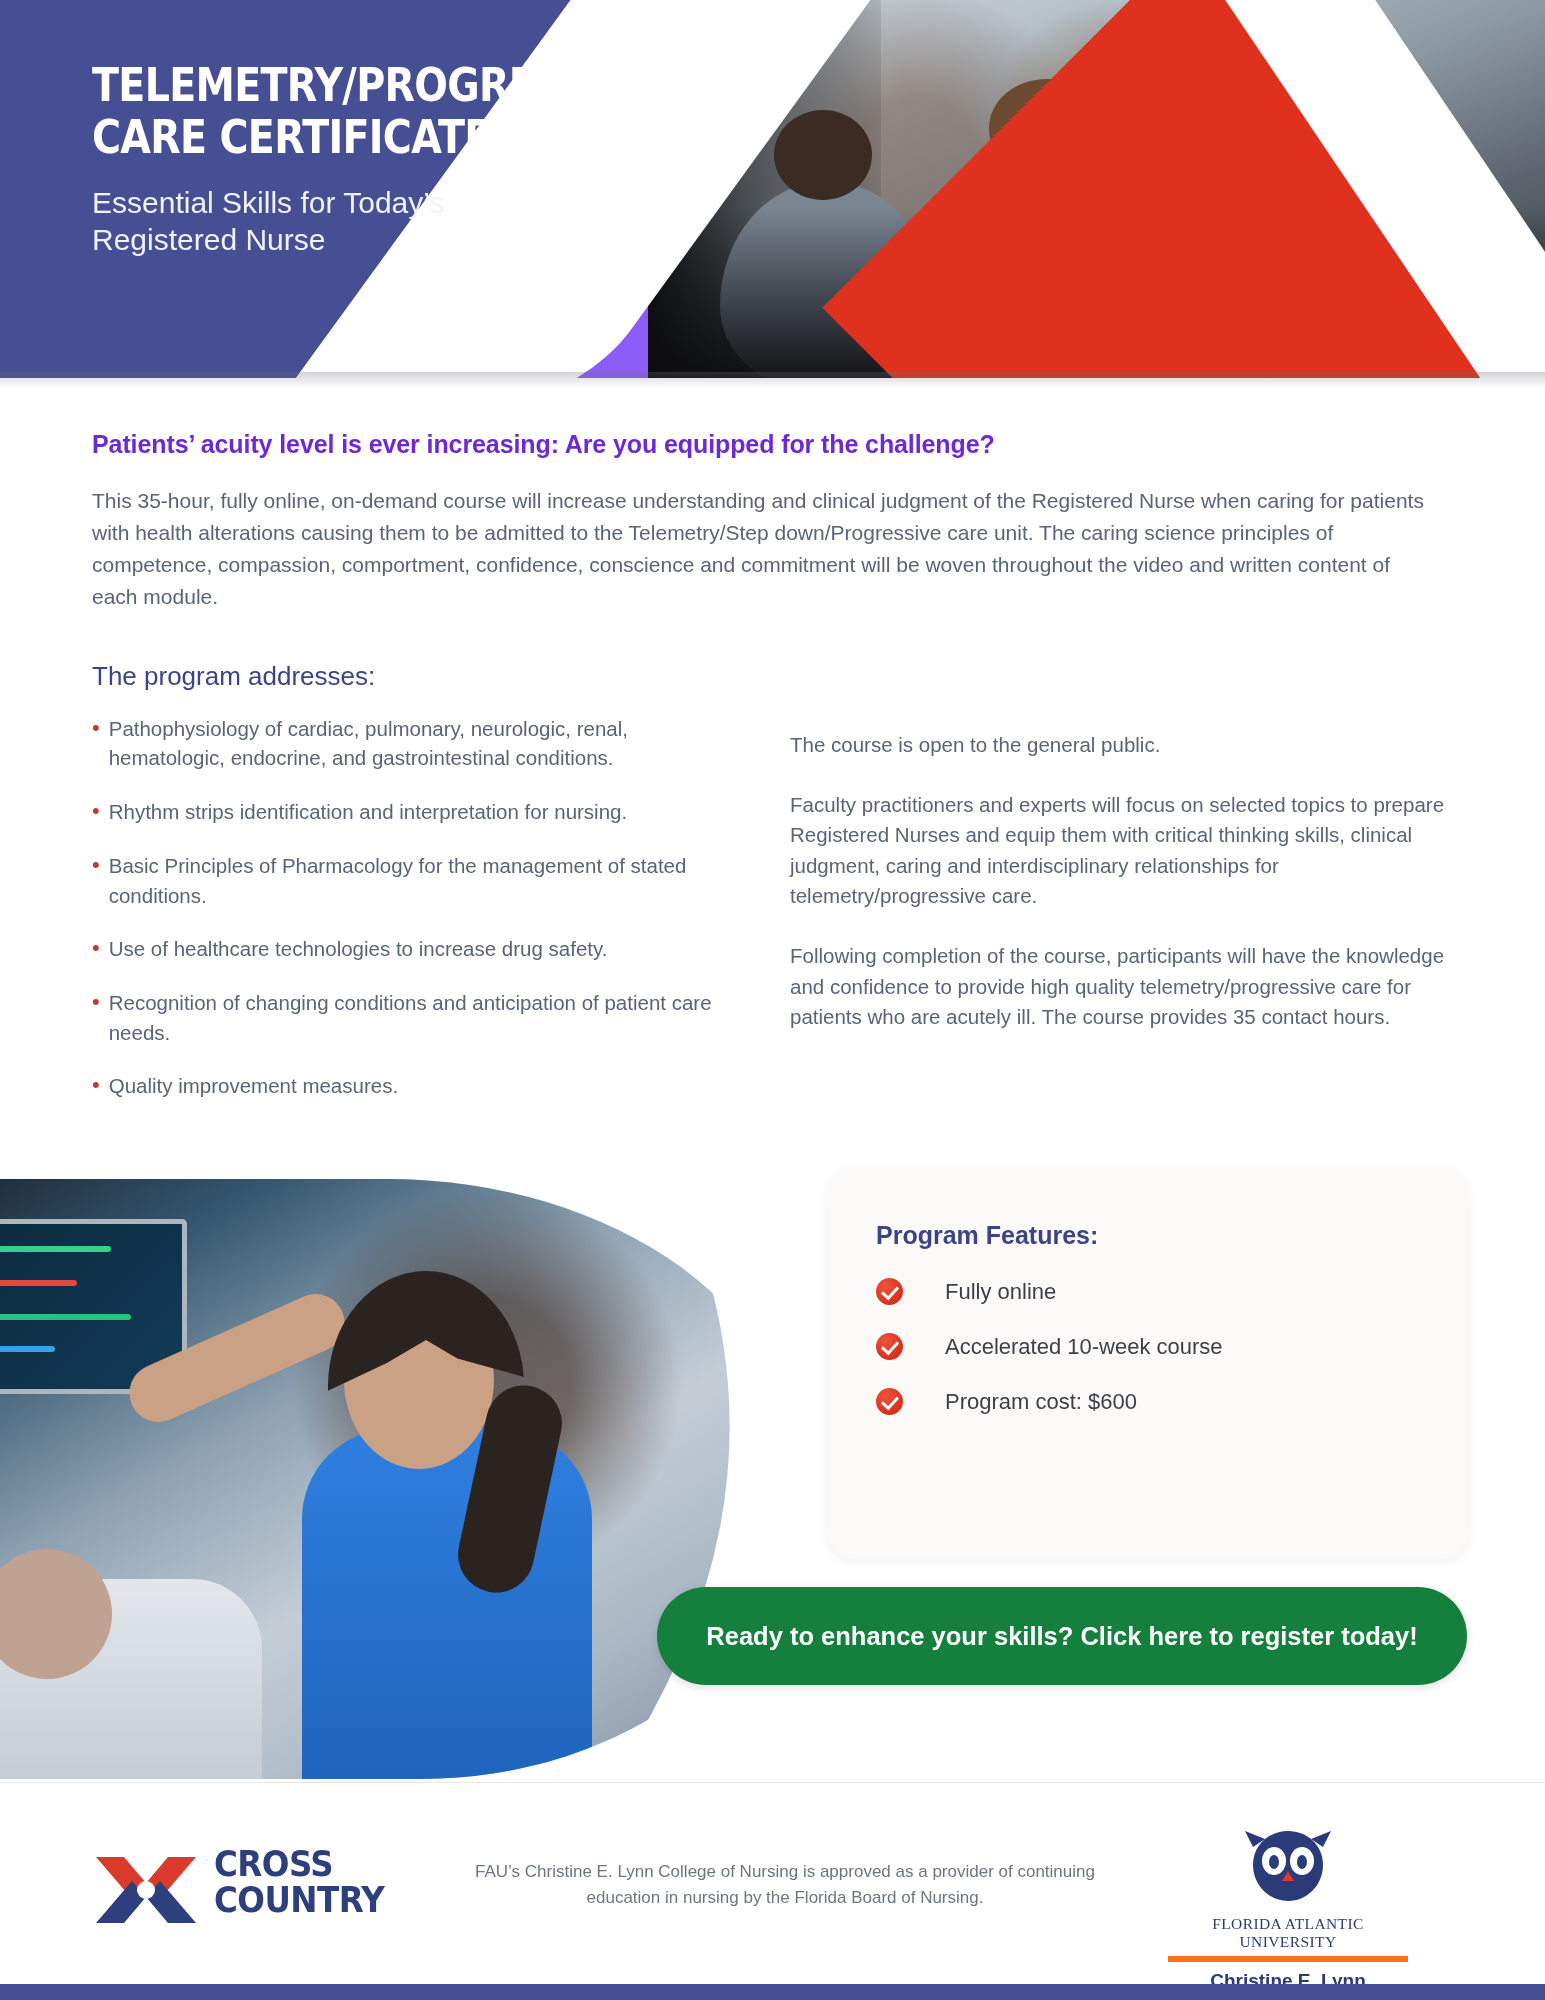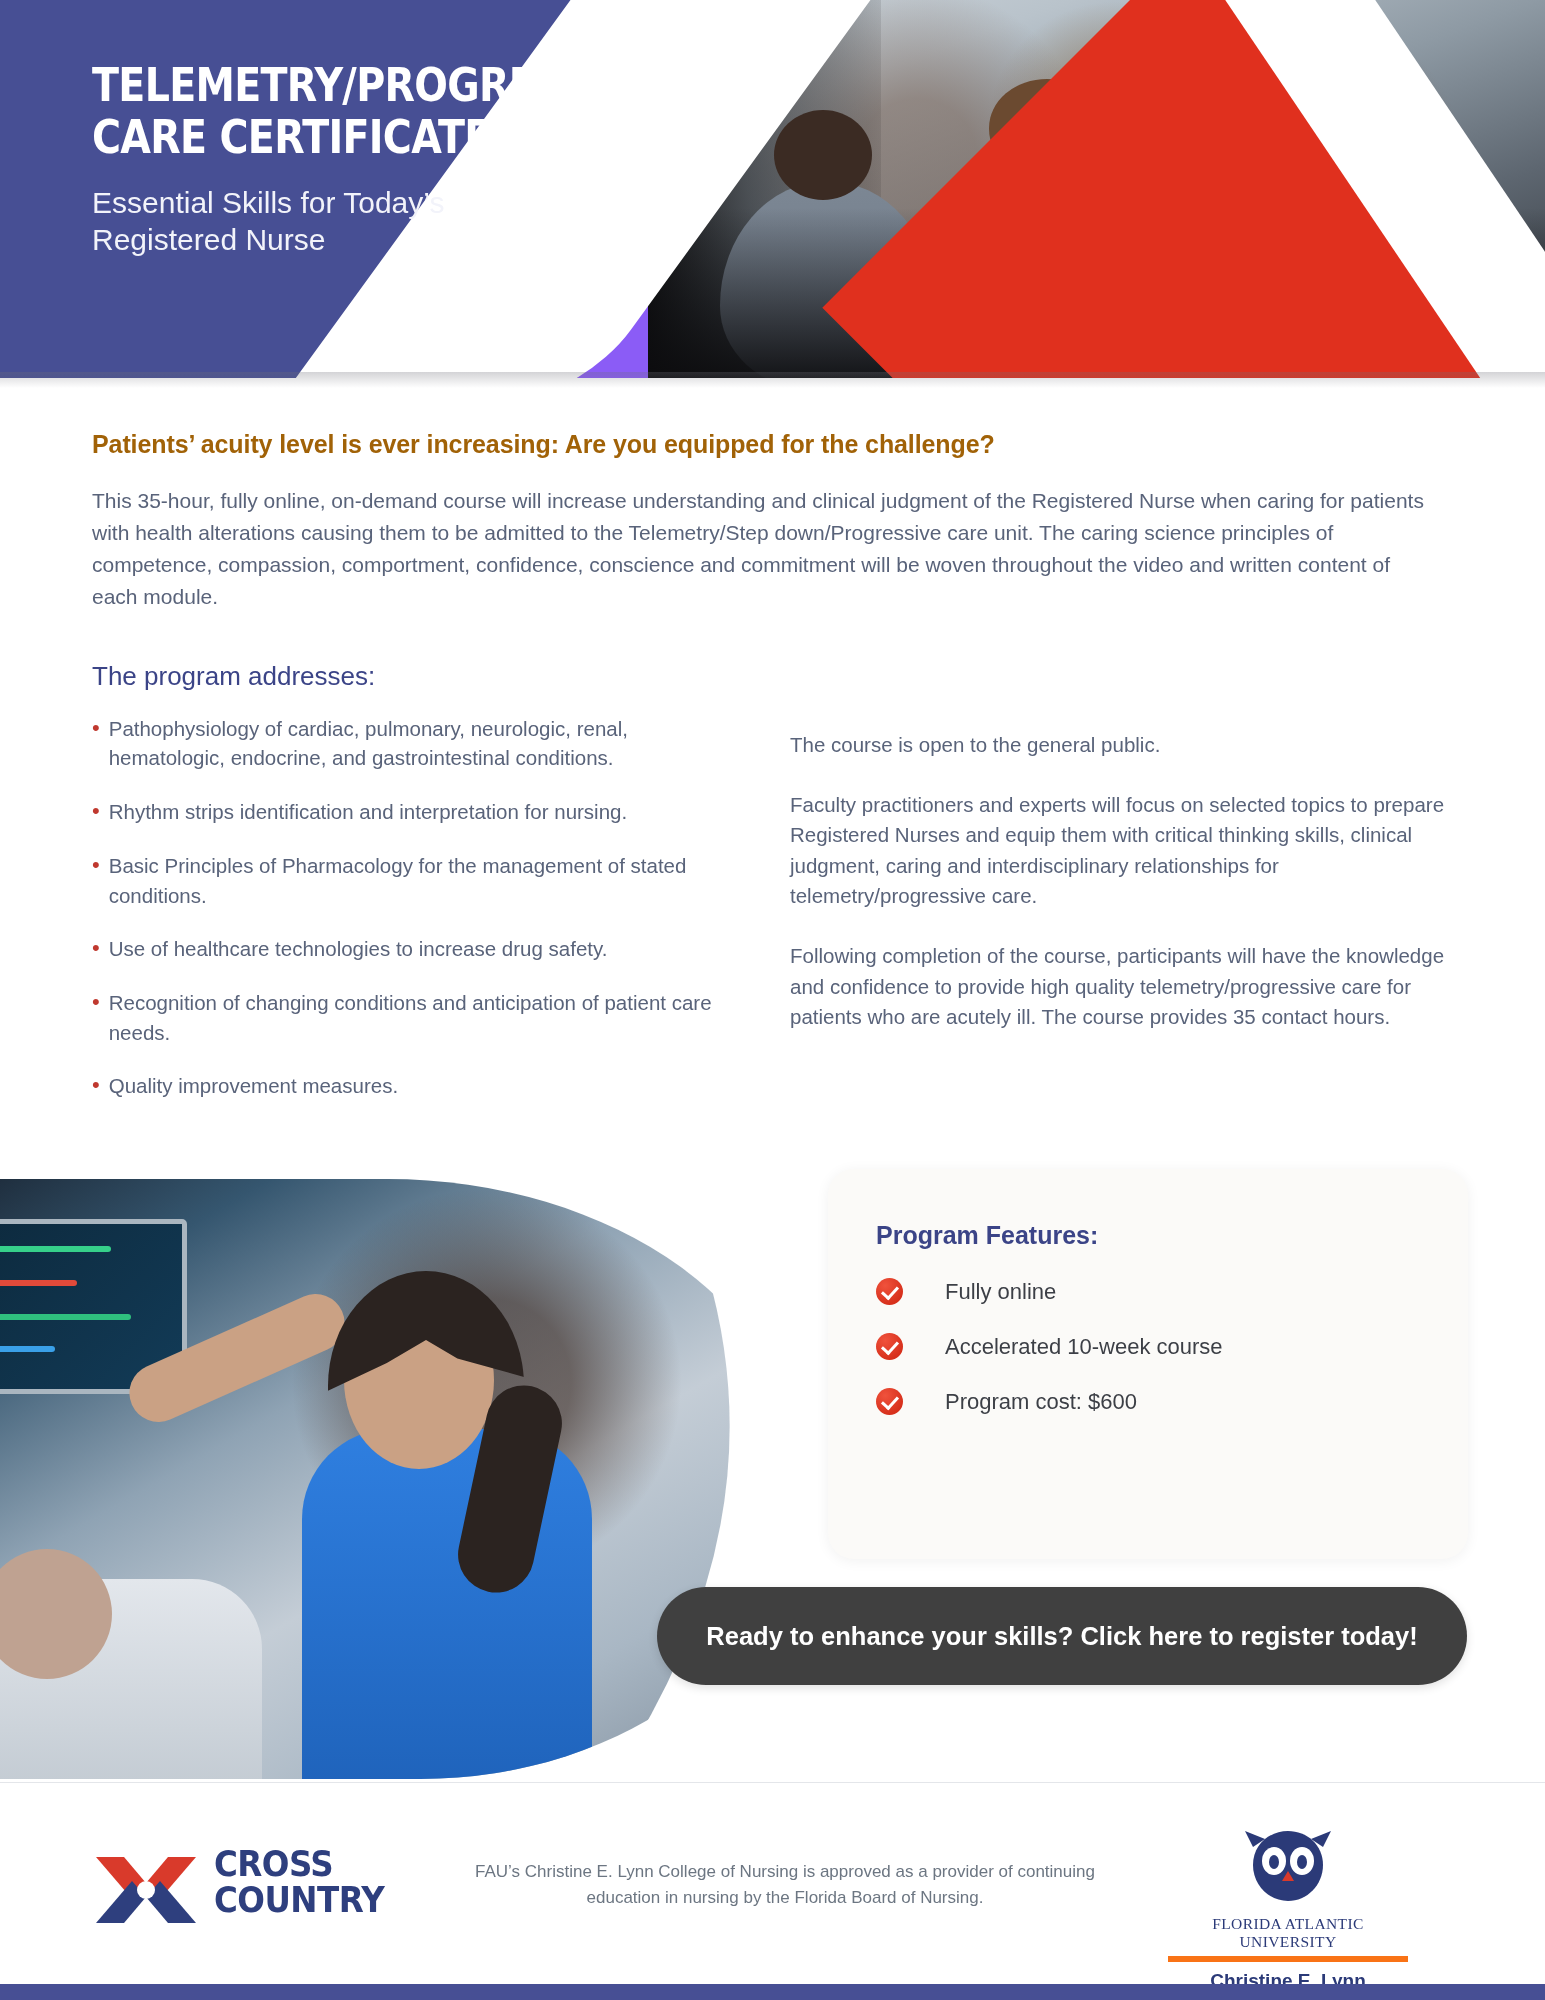--- a/index.html
+++ b/index.html
@@ -103,21 +103,21 @@
   .header-shadow {
     position: absolute; left: 0; top: 372px; width: 1545px; height: 16px;
     background: linear-gradient(to bottom, rgba(110,110,120,0.30), rgba(255,255,255,0));
     z-index: 8;
   }
 
   
   .content { position: relative; padding: 0 92px; }
 
   .lead-heading {
-    color: #a16207;
+    color: #6d28d9;
     font-size: 25px;
     font-weight: 700;
     margin-top: 52px;
     letter-spacing: -0.1px;
   }
   .lead-para {
     color: #59637a;
     font-size: 21px;
     line-height: 1.52;
     margin-top: 26px;
@@ -249,21 +249,21 @@
     width: 7px; height: 13px;
     border: solid #ffffff;
     border-width: 0 3.2px 3.2px 0;
     transform: rotate(42deg);
   }
 
   .cta-btn {
     position: absolute;
     left: 565px; top: 418px;
     width: 810px; height: 98px;
-    background: #404040;
+    background: #15803d;
     border-radius: 49px;
     color: #ffffff;
     font-size: 25.5px;
     font-weight: 700;
     display: flex;
     align-items: center;
     justify-content: center;
     border: none;
     cursor: pointer;
     box-shadow: 0 3px 10px rgba(0,0,0,0.12);

